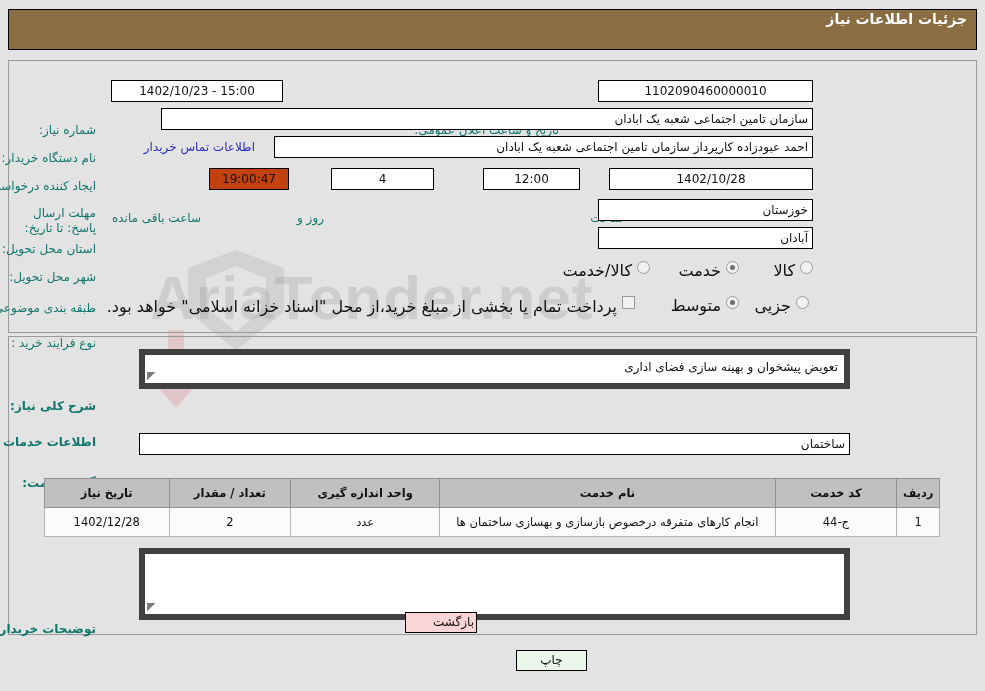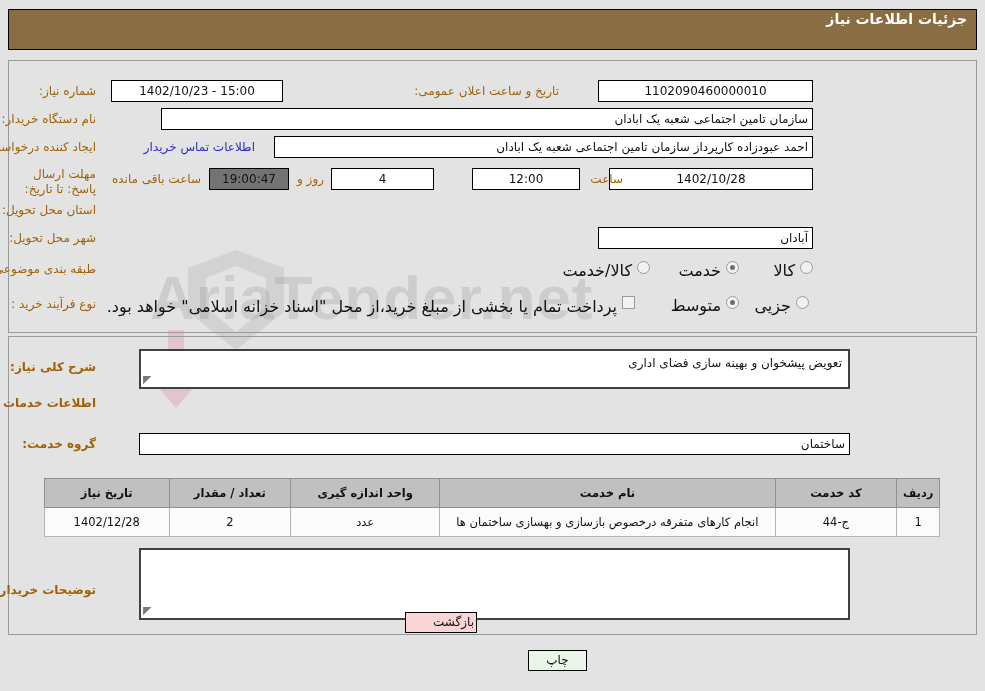--- a/index.html
+++ b/index.html
@@ -105,43 +105,44 @@
     width: 969px; height: 273px;
   }
   .panel-mid {
     left: 8px; top: 336px;
     width: 969px; height: 299px;
   }
 
   .lbl {
     position: absolute;
     font-size: 12px;
-    color: #a16207;
+    color: #0f766e;
     white-space: nowrap;
     text-align: right;
+    margin-top: 39px;
   }
   .lbl-b { font-weight: bold; }
 
   .fld {
     position: absolute;
     box-sizing: border-box;
     background: #ffffff;
     border: 1px solid #000000;
     font-size: 12px;
     color: #111;
     line-height: 20px;
     height: 22px;
     padding: 0 4px;
     white-space: nowrap;
     overflow: hidden;
     text-align: center;
     font-family: "DejaVu Sans", "Liberation Sans", sans-serif;
   }
   .fld.rt { text-align: right; }
-  .fld.cream { background: #737373; }
+  .fld.cream { background: #c2410c; }
 
   .linky {
     position: absolute;
     color: #2b2bc8;
     font-size: 12px;
     white-space: nowrap;
     cursor: pointer;
   }
 
   .radio {
@@ -173,21 +174,21 @@
     width: 13px; height: 13px;
     background: #f1f1f1;
     border: 1px solid #9b9b9b;
     box-sizing: border-box;
   }
 
   .textarea-box {
     position: absolute;
     box-sizing: border-box;
     background: #ffffff;
-    border: 2px solid #404040;
+    border: 6px solid #404040;
     font-size: 12px;
     color: #111;
     padding: 3px 6px 0 6px;
     overflow: hidden;
     text-align: right;
     line-height: 18px;
   }
   .resizer {
     position: absolute;
     left: 2px;
@@ -269,27 +270,28 @@
   <div class="lbl" style="right:889px; top:112px;">نام دستگاه خریدار:</div>
   <div class="fld rt" style="right:172px; top:108px; width:652px;">سازمان تامین اجتماعی شعبه یک ابادان</div>
 
   <div class="lbl" style="right:889px; top:140px;">ایجاد کننده درخواست:</div>
   <div class="fld rt" style="right:172px; top:136px; width:539px;">احمد عبودزاده کارپرداز سازمان تامین اجتماعی شعبه یک ابادان</div>
   <div class="linky" style="right:730px; top:140px;">اطلاعات تماس خریدار</div>
 
   <div class="lbl" style="right:889px; top:167px; width:86px; text-align:right; line-height:15px; white-space:normal;">مهلت ارسال پاسخ: تا تاریخ:</div>
   <div class="fld" style="right:172px; top:168px; width:204px;">1402/10/28</div>
   <div class="lbl" style="right:362px; top:172px;">ساعت</div>
-  <div class="fld" style="right:405px; top:168px; width:108px;">12:00</div>
+  <div class="fld" style="right:405px; top:168px; width:97px;">12:00</div>
   <div class="fld" style="right:551px; top:168px; width:103px;">4</div>
   <div class="lbl" style="right:661px; top:172px;">روز و</div>
   <div class="fld cream" style="right:696px; top:168px; width:80px;">19:00:47</div>
   <div class="lbl" style="right:784px; top:172px;">ساعت باقی مانده</div>
 
   <div class="lbl" style="right:889px; top:203px;">استان محل تحویل:</div>
+  <div class="fld rt" style="right:172px; top:199px; width:215px;">خوزستان</div>
 
   <div class="lbl" style="right:889px; top:231px;">شهر محل تحویل:</div>
   <div class="fld rt" style="right:172px; top:227px; width:215px;">آبادان</div>
 
   <div class="lbl" style="right:889px; top:262px;">طبقه بندی موضوعی:</div>
 
   <div class="radio" style="right:172px; top:261px;"></div>
   <div class="rlbl" style="right:190px; top:261px;">کالا</div>
 
   <div class="radio on" style="right:246px; top:261px;"></div>
@@ -345,15 +347,15 @@
     </tbody>
   </table>
 
   <div class="lbl lbl-b" style="right:889px; top:583px;">توضیحات خریدار;</div>
   <div class="textarea-box" style="right:135px; top:548px; width:711px; height:72px;">
     <span></span>
     <span class="resizer">◥</span>
   </div>
 
   <div class="btn btn-back" style="right:508px; top:612px; width:72px;padding-left:25px;">بازگشت</div>
-  <div class="btn btn-print" style="right:398px; top:650px; width:59px;">چاپ</div>
+  <div class="btn btn-print" style="right:398px; top:650px; width:71px;">چاپ</div>
 
 </div>
 
 </body></html>

